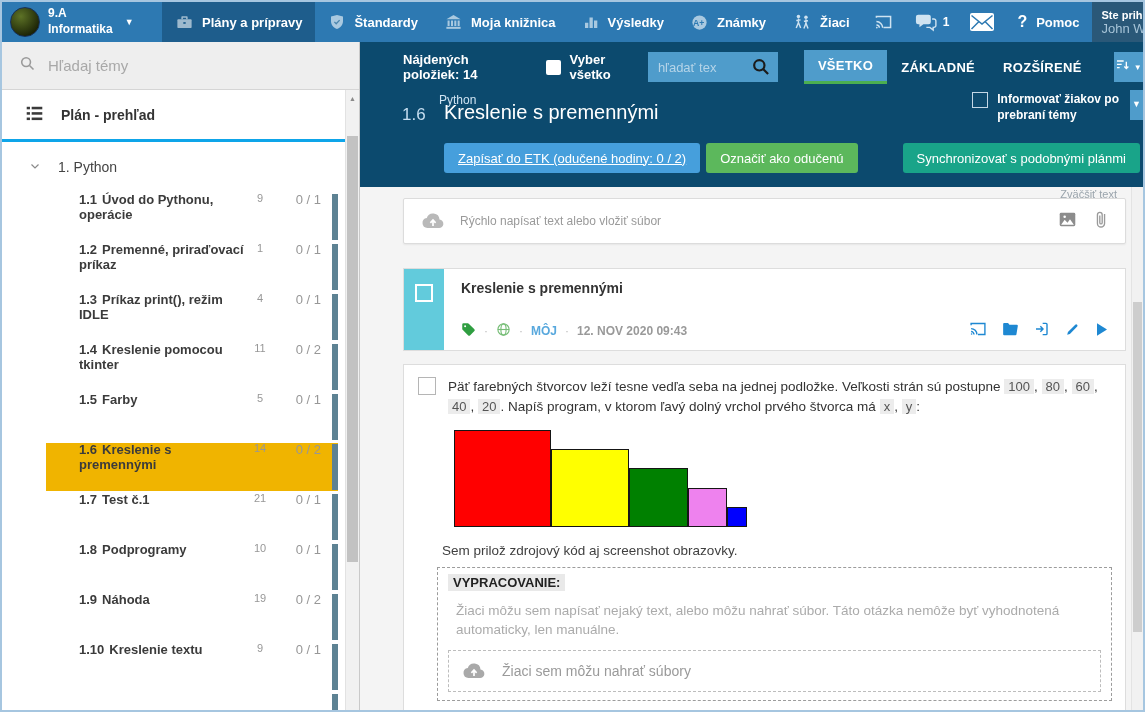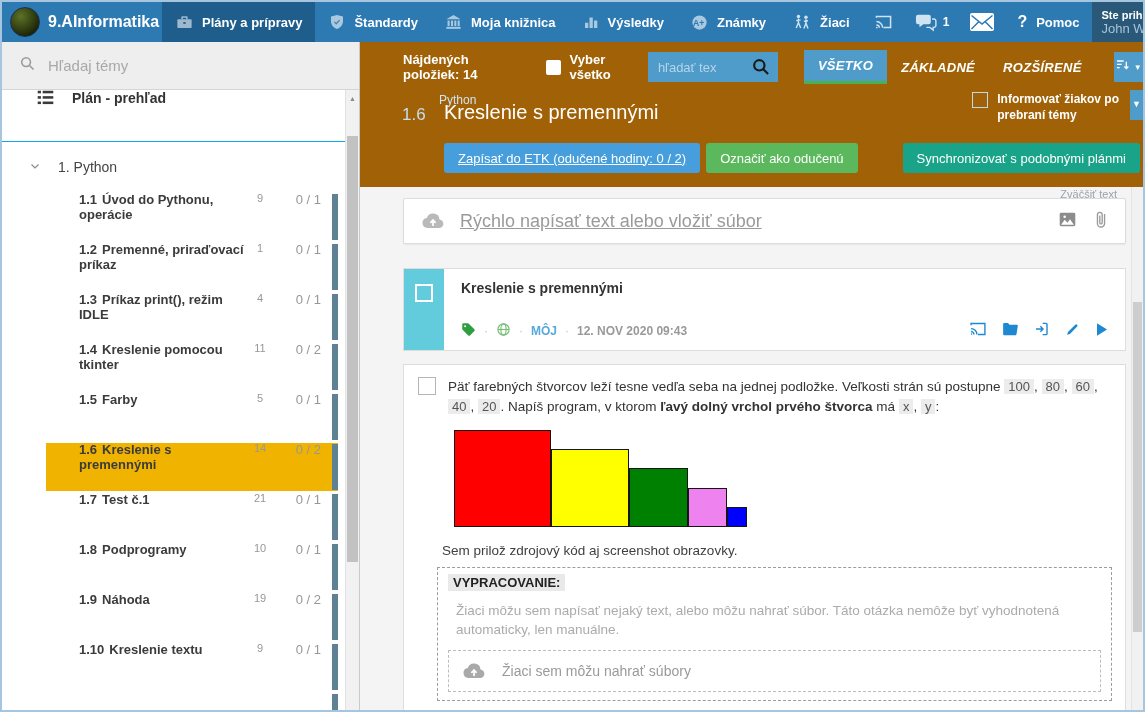--- a/index.html
+++ b/index.html
@@ -3,66 +3,66 @@
 <meta charset="utf-8">
 <style>
   * { margin:0; padding:0; box-sizing:border-box; }
   html,body { width:1145px; height:712px; overflow:hidden; font-family:"Liberation Sans",sans-serif; background:#fff; }
   .window { width:1145px; height:712px; border:2px solid #a6c6e0; display:flex; flex-direction:column; background:#fff; }
 
   
   .navbar { height:40px; flex:0 0 40px; background:#2d79b2; display:flex; align-items:stretch; color:#fff; overflow:hidden; }
   .nav-class { display:flex; align-items:center; gap:8px; padding:0 12px 0 8px; width:160px; flex:0 0 160px; cursor:pointer; }
   .avatar { width:30px; height:30px; border-radius:50%; background:radial-gradient(circle at 35% 30%, #5d7226, #1c2406 75%); border:1px solid #16305a; flex:0 0 30px; }
-  .nav-class-text { display:flex; flex-direction:row; font-weight:bold; font-size:16px; line-height:1.3; }
+  .nav-class-text { display:flex; flex-direction:column; font-weight:bold; font-size:12px; line-height:1.3; }
   .nav-caret { font-size:9px; margin-left:4px; }
   .nav-tab { display:flex; align-items:center; gap:8px; padding:0 13px; font-weight:bold; font-size:13px; cursor:pointer; white-space:nowrap; }
   .nav-tab.active { background:#1e5d8c; }
   .nav-tab svg, .nav-icon svg { display:block; }
   .nav-icon { display:flex; align-items:center; gap:5px; padding:0 10px; cursor:pointer; }
   .chat-count { font-size:12px; font-weight:bold; }
   .nav-help { display:flex; align-items:center; gap:9px; font-weight:bold; font-size:13px; padding:0 12px; cursor:pointer; white-space:nowrap; }
   .q-glyph { font-size:16px; font-weight:bold; }
   .nav-user { margin-left:auto; background:#2a5878; padding:3px 10px; display:flex; flex-direction:column; justify-content:center; width:132px; flex:0 0 132px; position:relative; cursor:pointer; }
   .nav-user .l1 { font-size:11px; font-weight:bold; white-space:nowrap; }
   .nav-user .l2 { font-size:13px; color:#a7c4d8; white-space:nowrap; }
 
   .main-row { flex:1; display:flex; min-height:0; }
 
   
   .sidebar { width:358px; flex:0 0 358px; border-right:1px solid #c9c9c9; display:flex; flex-direction:column; background:#fff; position:relative; }
   .sb-search { height:48px; flex:0 0 48px; background:#eeeeee; border-bottom:1px solid #d5d5d5; display:flex; align-items:center; gap:12px; padding:0 17px; }
   .sb-search input { border:none; background:transparent; outline:none; font-size:15px; color:#555; width:250px; font-family:inherit; }
   .sb-search input::placeholder { color:#a8a8a8; }
   .sb-body { flex:1; position:relative; overflow:hidden; }
-  .sb-row1 { height:52px; display:flex; gap:18px; padding-left:35px; border-bottom:1px solid #0ea5e9; font-weight:bold; font-size:14px; color:#333; cursor:pointer; }
+  .sb-row1 { height:52px; display:flex; align-items:center; gap:18px; padding-left:24px; border-bottom:3px solid #0ea5e9; font-weight:bold; font-size:14px; color:#333; cursor:pointer; }
   .sb-row2 { height:50px; display:flex; align-items:center; gap:17px; padding-left:27px; font-size:14px; color:#444; cursor:pointer; }
   .side-item { height:50px; position:relative; display:flex; align-items:flex-start; font-size:13px; cursor:pointer;margin-left:20px; }
   .side-item.active::before { content:""; position:absolute; left:24px; right:21px; top:1px; bottom:1px; background:#f0b400; }
   .si-main { padding-left:57px; flex:1; font-weight:bold; color:#3b3b3b; position:relative; z-index:1; }
   .si-num { margin-right:5px; }
   .si-count { width:30px; text-align:center; font-size:11px; color:#979797; z-index:1; }
   .si-prog { width:46px; text-align:right; font-size:13px; color:#979797; margin-right:38px; z-index:1; }
   .si-bar { position:absolute; right:21px; top:2px; bottom:2px; width:6px; background:#5d8293; z-index:1; }
   .sb-scroll { position:absolute; top:48px; right:0; bottom:0; width:14px; background:#f1f1f1; border-left:1px solid #e2e2e2; z-index:3; }
   .sb-arrow { height:16px; display:flex; align-items:center; justify-content:center; font-size:7px; color:#8a8a8a; cursor:pointer; }
   .sb-thumb { position:absolute; left:1px; right:1px; top:46px; height:426px; background:#c2c2c2; cursor:pointer; }
 
   
   .main { flex:1; display:flex; flex-direction:column; min-width:0; position:relative; background:#f4f4f4; }
-  .blue-header { height:145px; flex:0 0 145px; background:#a16207; color:#fff; position:relative; padding-left:43px; }
+  .blue-header { height:145px; flex:0 0 145px; background:#0c4a6e; color:#fff; position:relative; padding-left:43px; }
   .bh-row1 { display:flex; align-items:center; height:34px; margin-top:8px; }
   .bh-found { font-size:13px; font-weight:bold; }
   .cb-solid { width:15px; height:15px; background:#fff; border-radius:2px; margin-left:42px; cursor:pointer; flex:0 0 15px; }
   .bh-selall { font-size:13px; font-weight:bold; margin-left:9px; }
   .bh-search { margin-left:22px; position:relative; }
   .bh-search input { width:130px; height:30px; background:#4f9ccb; border:none; outline:none; padding:0 32px 0 10px; font-size:13px; color:#fff; font-family:inherit; }
   .bh-search input::placeholder { color:#b5d4e8; }
   .bh-search .mag { position:absolute; right:7px; top:5px; }
-  .bh-tabs { display:flex; margin-left:26px; height:34px;font-style:italic; }
+  .bh-tabs { display:flex; margin-left:26px; height:34px; }
   .bh-tab { padding:0 14px; display:flex; align-items:center; font-size:13px; font-weight:bold; letter-spacing:.3px; cursor:pointer; }
   .bh-tab.active { background:#4f9ccb; border-bottom:3px solid #4caf50; }
   .sort-btn { margin-left:18px; width:42px; height:30px; background:#4f9ccb; display:flex; align-items:center; justify-content:center; gap:3px; cursor:pointer; }
   .sort-caret { font-size:8px; }
   .partial-btn { position:absolute; right:0; top:48px; width:13px; height:30px; background:#4f9ccb; cursor:pointer; overflow:hidden; }
   .partial-btn::before { content:"▼"; color:#fff; font-size:9px; position:absolute; left:2px; top:9px; }
   .bh-cat { position:absolute; left:79px; top:51px; font-size:12px; color:#cfe3f2; }
   .bh-num { position:absolute; left:42px; top:63px; font-size:17px; color:#c6def0; }
   .bh-title { position:absolute; left:84px; top:59px; font-size:20px; color:#fff; }
   .bh-buttons { position:absolute; left:84px; top:101px; display:flex; }
@@ -70,41 +70,41 @@
   .btn-etk { background:#469fdc;text-decoration:underline; }
   .btn-mark { background:#5cb85c; margin-left:6px; }
   .btn-sync { background:#19a489; margin-left:45px; }
   .inform { position:absolute; right:24px; top:49px; display:flex; gap:9px; cursor:pointer; }
   .cb-outline { width:16px; height:16px; border:1px solid #c3d7e6; flex:0 0 16px; margin-top:1px; }
   .inform-text { font-size:12px; font-weight:bold; line-height:1.35; }
 
   .content { flex:1; position:relative; padding:0 17px 0 43px; overflow:hidden; }
   .enlarge { position:absolute; top:1px; right:26px; font-size:11px; color:#9aa4ac; cursor:pointer; }
   .quick-card { margin-top:11px; height:46px; background:#fff; border:1px solid #dcdcdc; border-radius:2px; display:flex; align-items:center; padding:0 17px; gap:15px; box-shadow:0 1px 2px rgba(0,0,0,.06); cursor:text; }
-  .quick-ph { color:#9a9a9a; font-size:18px; flex:1;text-decoration:underline; }
+  .quick-ph { color:#9a9a9a; font-size:12px; flex:1; }
   .quick-icons { display:flex; gap:18px; align-items:center; }
 
   .material-card { margin-top:24px; height:83px; background:#fff; border:1px solid #ddd; display:flex; }
   .mc-band { width:40px; flex:0 0 40px; background:#62cbdc; display:flex; justify-content:center; padding-top:15px; }
   .cb-white { width:18px; height:18px; border:2px solid #fff; cursor:pointer; }
   .mc-body { flex:1; padding:11px 16px 6px 17px; display:flex; flex-direction:column; min-width:0; }
   .mc-title { font-size:14px; font-weight:bold; color:#333; }
   .mc-sub { font-size:13px; color:#8a8a8a; margin-top:2px; }
   .card-footer { margin-top:auto; display:flex; align-items:center; gap:8px; font-size:12px; padding-bottom:4px; }
   .owner { color:#58a8dd; font-weight:bold; font-size:12px; }
   .fdate { color:#999; font-weight:bold; font-size:12px; }
   .dot { color:#bbb; }
   .card-actions { margin-left:auto; display:flex; gap:15px; align-items:center; }
   .card-actions > * { cursor:pointer; }
 
   .question-card { margin-top:13px; background:#fff; border:1px solid #ddd; padding:12px 13px 4px 14px; }
   .q-row { display:flex; gap:12px; }
   .cb-gray { width:18px; height:18px; border:1px solid #b5b5b5; flex:0 0 18px; background:#fff; cursor:pointer; }
   .q-text { font-size:13.5px; color:#333; line-height:1.5; max-width:692px; }
-  .q-text b { font-weight:bold; }
+  .q-text b { font-weight:normal; }
   .chip { background:#ececec; color:#555; padding:0 4px; font-size:13px; }
   .squares { display:flex; align-items:flex-end; margin:12px 0 0 36px; }
   .square { border:1px solid #151515; }
   .attach-note { margin:16px 0 0 24px; font-size:13.5px; color:#404040; height:19px; }
   .vyp-box { border:1px dashed #9c9c9c; margin:5px 0 0 19px; padding:5px 10px 8px; }
   .vyp-label { display:inline-block; background:#e9e9e9; font-weight:bold; font-size:13px; color:#222; padding:1px 5px; }
   .vyp-hint { color:#ababab; font-size:13.5px; line-height:1.45; margin:10px 6px 10px 8px; max-width:665px; }
   .vyp-upload { border:1px dashed #bdbdbd; height:42px; display:flex; align-items:center; gap:16px; padding:0 13px; color:#9a9a9a; font-size:14px; cursor:pointer; }
   .q-footer { display:flex; align-items:center; gap:8px; font-size:12px; margin-top:8px; padding:0 2px 4px; }
 

